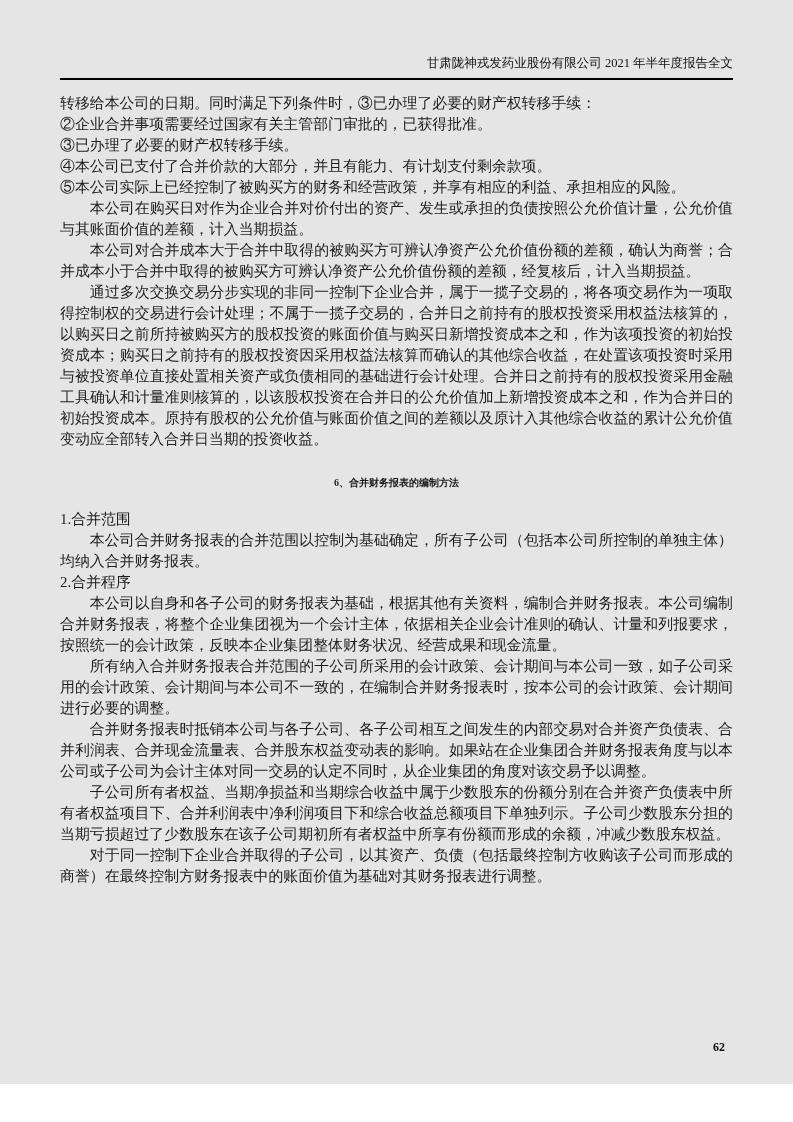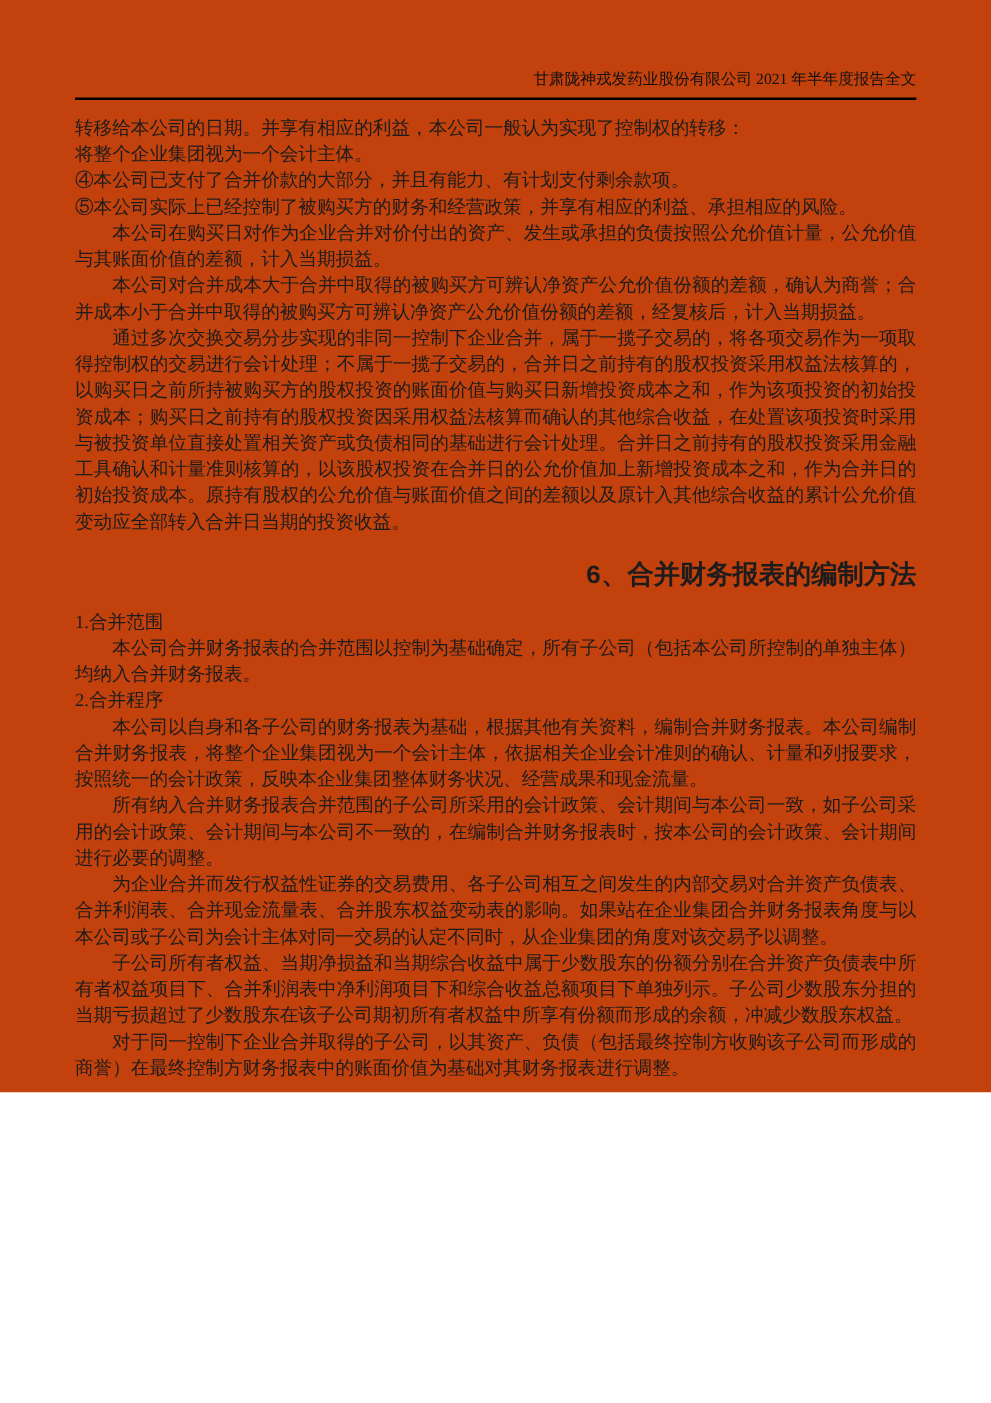--- a/index.html
+++ b/index.html
@@ -3,22 +3,22 @@
 <meta charset="utf-8">
 <style>
   html, body {
     margin: 0;
     padding: 0;
     background: #ffffff;
   }
   .page {
     position: relative;
     width: 793px;
-    height: 874px;
-    background: #c2410c;
+    height: 1084px;
+    background: #e5e5e5;
     color: #1c1c1c;
     font-family: "Liberation Serif", "DejaVu Serif", serif;
     overflow: hidden;
     box-sizing: border-box;
   }
   .page-header {
     margin: 0 60px;
     padding-top: 55px;
     padding-bottom: 6px;
     border-bottom: 2px solid #000000;
@@ -40,62 +40,63 @@
   .para {
     margin: 0;
     padding: 0;
   }
   .para.indent {
     text-indent: 2em;
   }
   .para.spaced {
   }
   .section-heading {
-    font-family: Liberation Mono, monospace;
+    font-family: Liberation Serif, serif;
     font-weight: bold;
-    font-size: 21px;
+    font-size: 10px;
     line-height: 22px;
     margin: 22px 0 15px 0;
-    text-align: right;
+    text-align: center;
   }
   .page-footer {
     position: absolute;
     top: 1040px;
     right: 68px;
     font-size: 12px;
     color: #111111;
     font-weight: bold;
   }
 </style>
 </head>
 <body>
 
 <div class="page">
 
   <header class="page-header">
     <div class="header-title">甘肃陇神戎发药业股份有限公司 2021 年半年度报告全文</div>
   </header>
 
   <main class="page-body">
-    <p class="para">转移给本公司的日期。并享有相应的利益，本公司一般认为实现了控制权的转移：</p>
-    <p class="para">将整个企业集团视为一个会计主体。</p>
+    <p class="para">转移给本公司的日期。同时满足下列条件时，③已办理了必要的财产权转移手续：</p>
+    <p class="para">②企业合并事项需要经过国家有关主管部门审批的，已获得批准。</p>
+    <p class="para">③已办理了必要的财产权转移手续。</p>
     <p class="para">④本公司已支付了合并价款的大部分，并且有能力、有计划支付剩余款项。</p>
     <p class="para">⑤本公司实际上已经控制了被购买方的财务和经营政策，并享有相应的利益、承担相应的风险。</p>
     <p class="para indent">本公司在购买日对作为企业合并对价付出的资产、发生或承担的负债按照公允价值计量，公允价值与其账面价值的差额，计入当期损益。</p>
     <p class="para indent">本公司对合并成本大于合并中取得的被购买方可辨认净资产公允价值份额的差额，确认为商誉；合并成本小于合并中取得的被购买方可辨认净资产公允价值份额的差额，经复核后，计入当期损益。</p>
     <p class="para indent">通过多次交换交易分步实现的非同一控制下企业合并，属于一揽子交易的，将各项交易作为一项取得控制权的交易进行会计处理；不属于一揽子交易的，合并日之前持有的股权投资采用权益法核算的，以购买日之前所持被购买方的股权投资的账面价值与购买日新增投资成本之和，作为该项投资的初始投资成本；购买日之前持有的股权投资因采用权益法核算而确认的其他综合收益，在处置该项投资时采用与被投资单位直接处置相关资产或负债相同的基础进行会计处理。合并日之前持有的股权投资采用金融工具确认和计量准则核算的，以该股权投资在合并日的公允价值加上新增投资成本之和，作为合并日的初始投资成本。原持有股权的公允价值与账面价值之间的差额以及原计入其他综合收益的累计公允价值变动应全部转入合并日当期的投资收益。</p>
 
     <h2 class="section-heading">6、合并财务报表的编制方法</h2>
 
     <p class="para">1.合并范围</p>
     <p class="para indent">本公司合并财务报表的合并范围以控制为基础确定，所有子公司（包括本公司所控制的单独主体）均纳入合并财务报表。</p>
     <p class="para">2.合并程序</p>
     <p class="para indent spaced">本公司以自身和各子公司的财务报表为基础，根据其他有关资料，编制合并财务报表。本公司编制合并财务报表，将整个企业集团视为一个会计主体，依据相关企业会计准则的确认、计量和列报要求，按照统一的会计政策，反映本企业集团整体财务状况、经营成果和现金流量。</p>
     <p class="para indent spaced">所有纳入合并财务报表合并范围的子公司所采用的会计政策、会计期间与本公司一致，如子公司采用的会计政策、会计期间与本公司不一致的，在编制合并财务报表时，按本公司的会计政策、会计期间进行必要的调整。</p>
-    <p class="para indent spaced">为企业合并而发行权益性证券的交易费用、各子公司相互之间发生的内部交易对合并资产负债表、合并利润表、合并现金流量表、合并股东权益变动表的影响。如果站在企业集团合并财务报表角度与以本公司或子公司为会计主体对同一交易的认定不同时，从企业集团的角度对该交易予以调整。</p>
+    <p class="para indent spaced">合并财务报表时抵销本公司与各子公司、各子公司相互之间发生的内部交易对合并资产负债表、合并利润表、合并现金流量表、合并股东权益变动表的影响。如果站在企业集团合并财务报表角度与以本公司或子公司为会计主体对同一交易的认定不同时，从企业集团的角度对该交易予以调整。</p>
     <p class="para indent spaced">子公司所有者权益、当期净损益和当期综合收益中属于少数股东的份额分别在合并资产负债表中所有者权益项目下、合并利润表中净利润项目下和综合收益总额项目下单独列示。子公司少数股东分担的当期亏损超过了少数股东在该子公司期初所有者权益中所享有份额而形成的余额，冲减少数股东权益。</p>
     <p class="para indent spaced">对于同一控制下企业合并取得的子公司，以其资产、负债（包括最终控制方收购该子公司而形成的商誉）在最终控制方财务报表中的账面价值为基础对其财务报表进行调整。</p>
   </main>
 
   <footer class="page-footer">
     <span class="page-number">62</span>
   </footer>
 
 </div>
 

